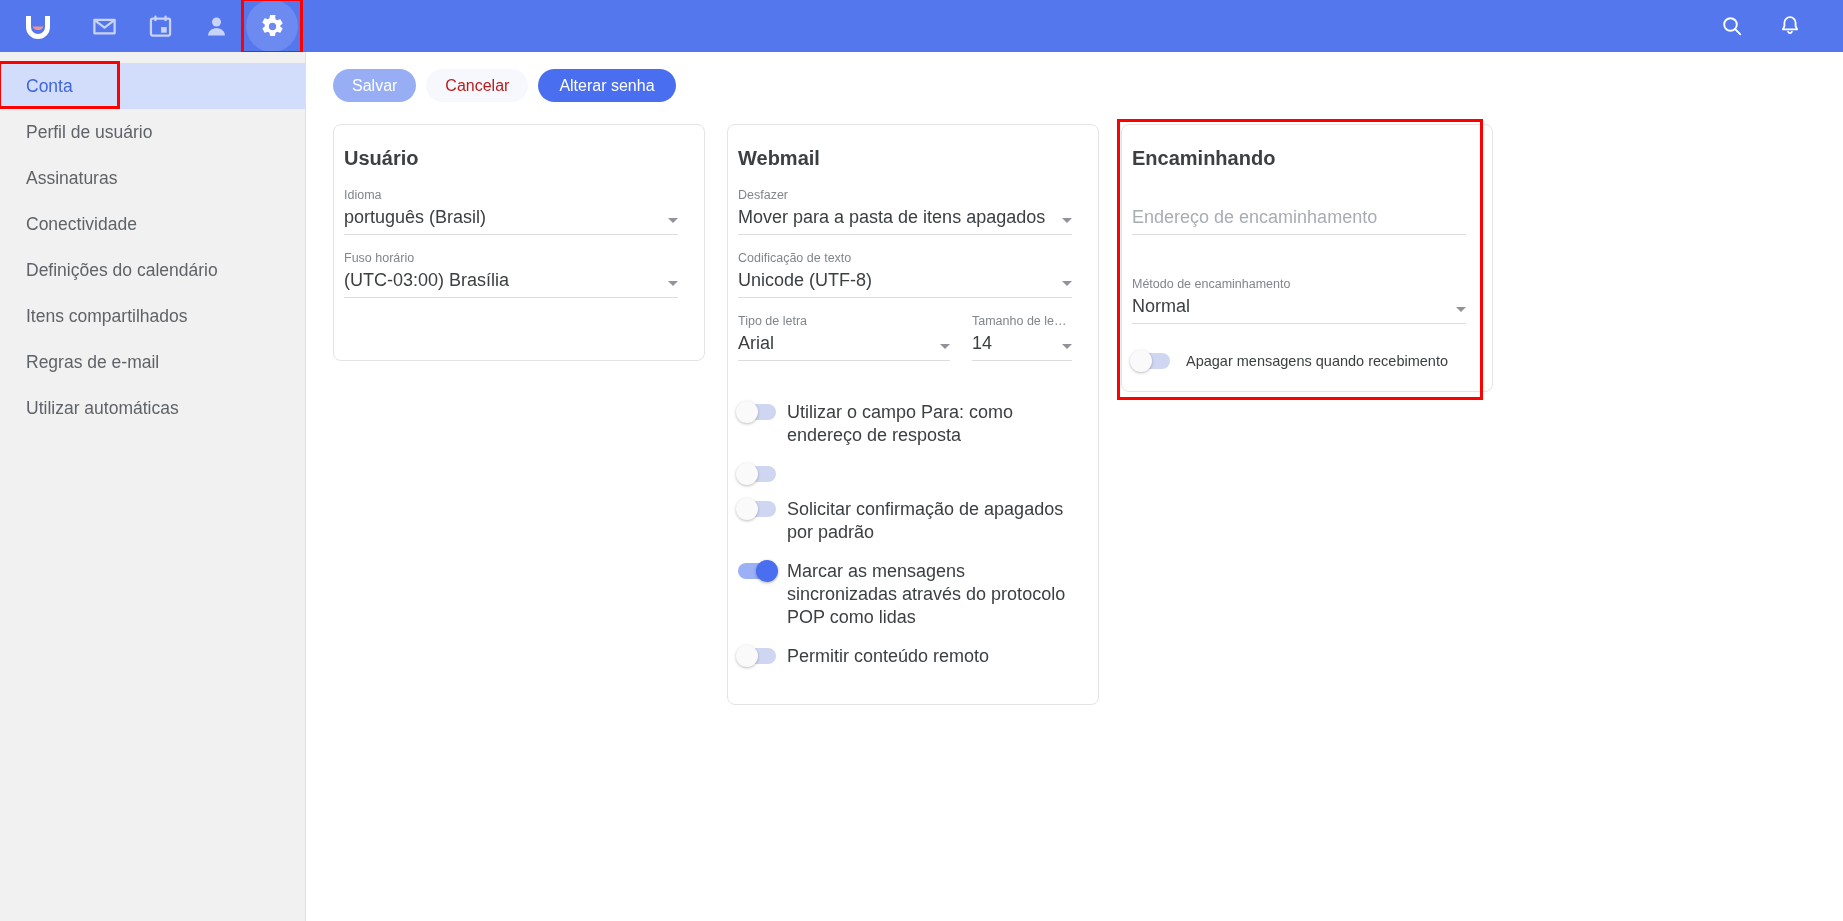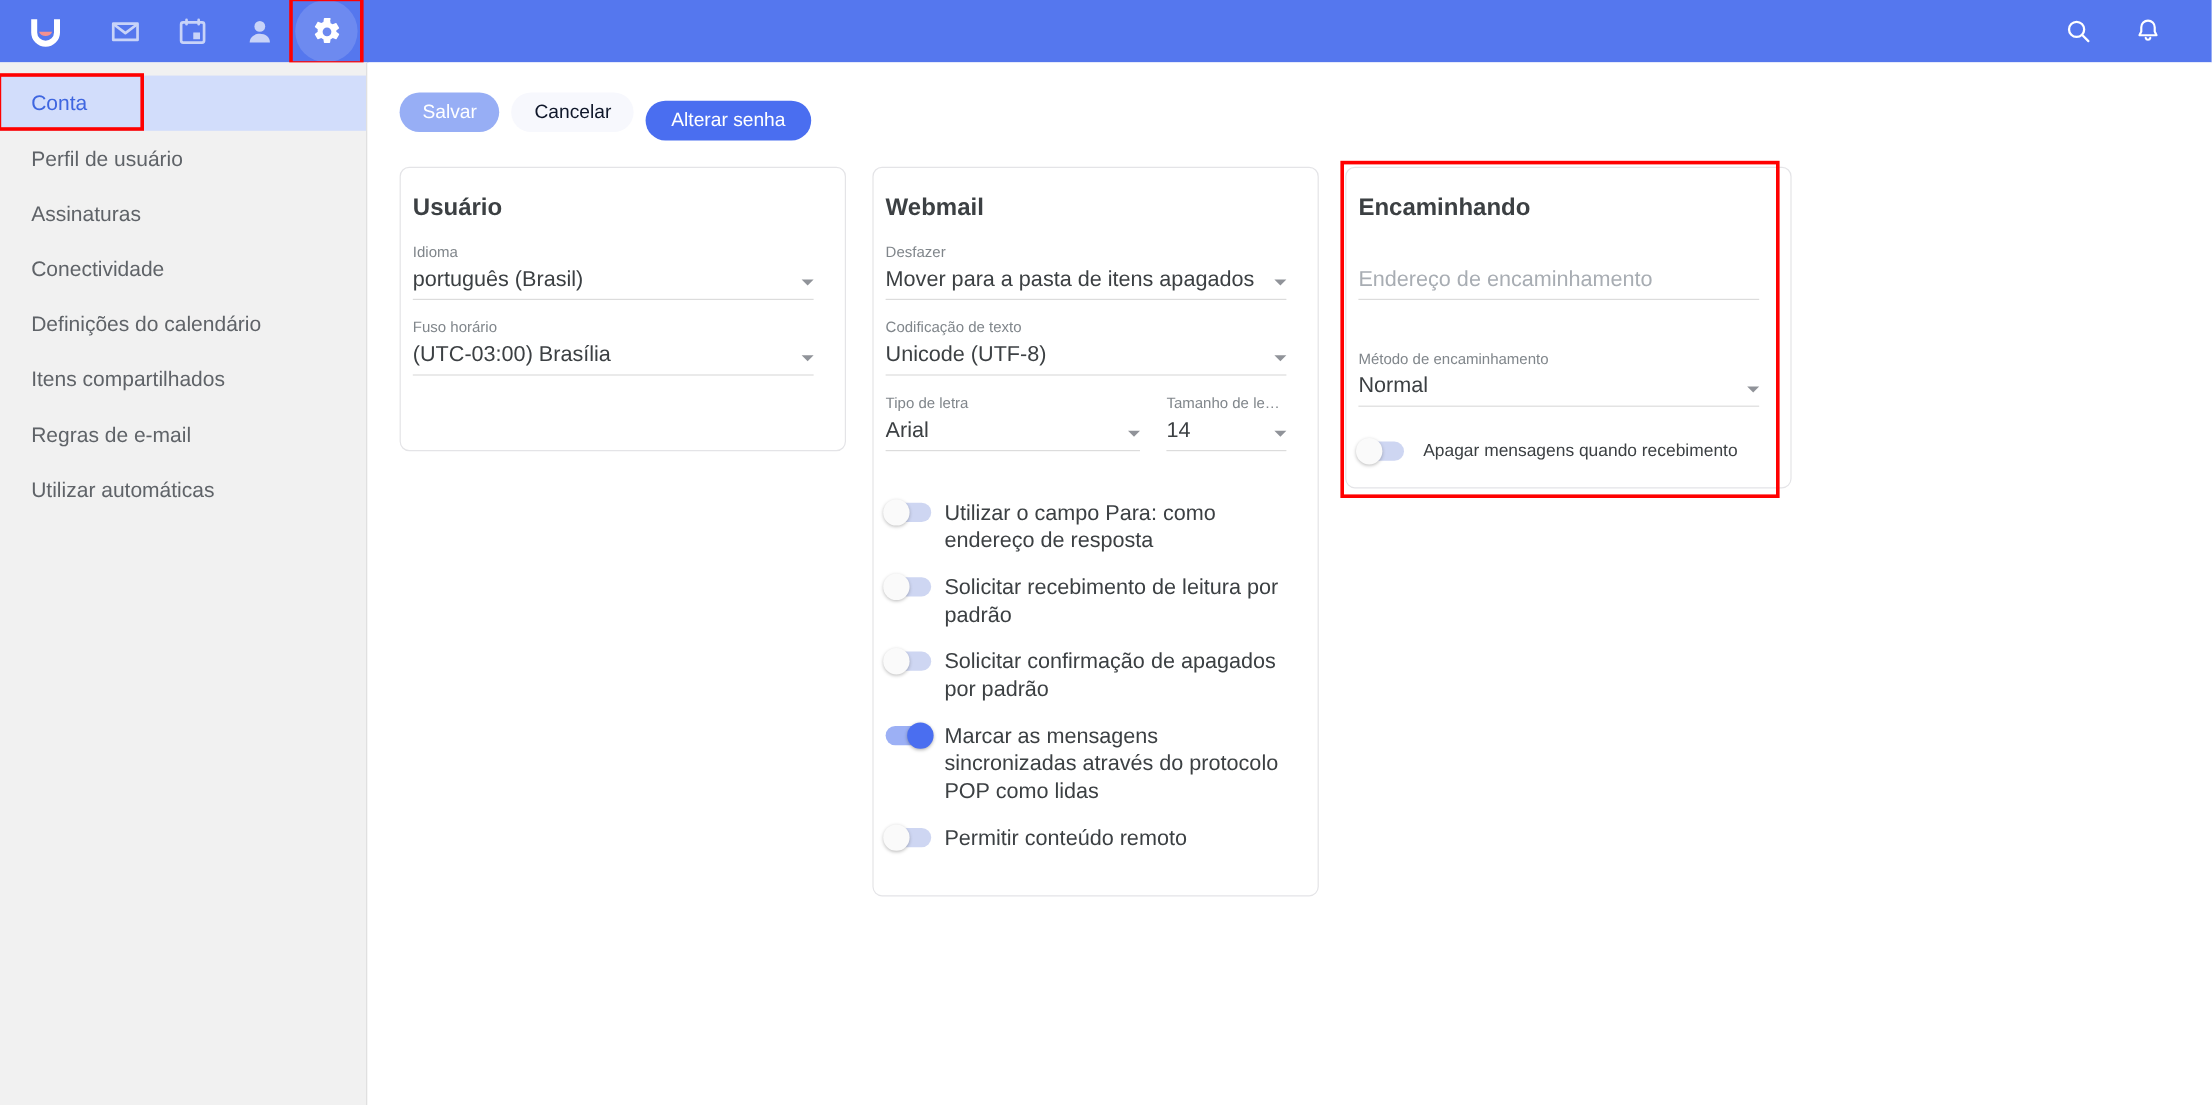--- a/index.html
+++ b/index.html
@@ -89,22 +89,22 @@
     border: none;
     border-radius: 22px;
     height: 33px;
     padding: 0 19px;
     font-size: 16px;
     font-family: "Liberation Sans", sans-serif;
     cursor: pointer;
     line-height: 33px;
   }
   .btn-save { background: #97aef5; color: #ffffff; }
-  .btn-cancel { background: #f7f8fd; color: #0f172a; }
-  .btn-primary { background: #4a6ef0; color: #ffffff; padding: 0 21px; margin-top: 15px; }
+  .btn-cancel { background: #f7f8fd; color: #b91c1c; }
+  .btn-primary { background: #4a6ef0; color: #ffffff; padding: 0 21px; }
 
   
   .cards {
     position: relative;
     margin-top: 22px;
     padding-left: 26px;
     display: flex;
     align-items: flex-start;
     gap: 22px;
   }
@@ -374,21 +374,20 @@
             <div class="switch">
               <div class="knob"></div>
             </div>
             <div class="toggle-label">Utilizar o campo Para: como endereço de resposta</div>
           </div>
 
           <div class="toggle-row">
             <div class="switch">
               <div class="knob"></div>
             </div>
-            <div class="toggle-label">Solicitar recebimento de leitura por padrão</div>
           </div>
 
           <div class="toggle-row">
             <div class="switch">
               <div class="knob"></div>
             </div>
             <div class="toggle-label">Solicitar confirmação de apagados por padrão</div>
           </div>
 
           <div class="toggle-row">

